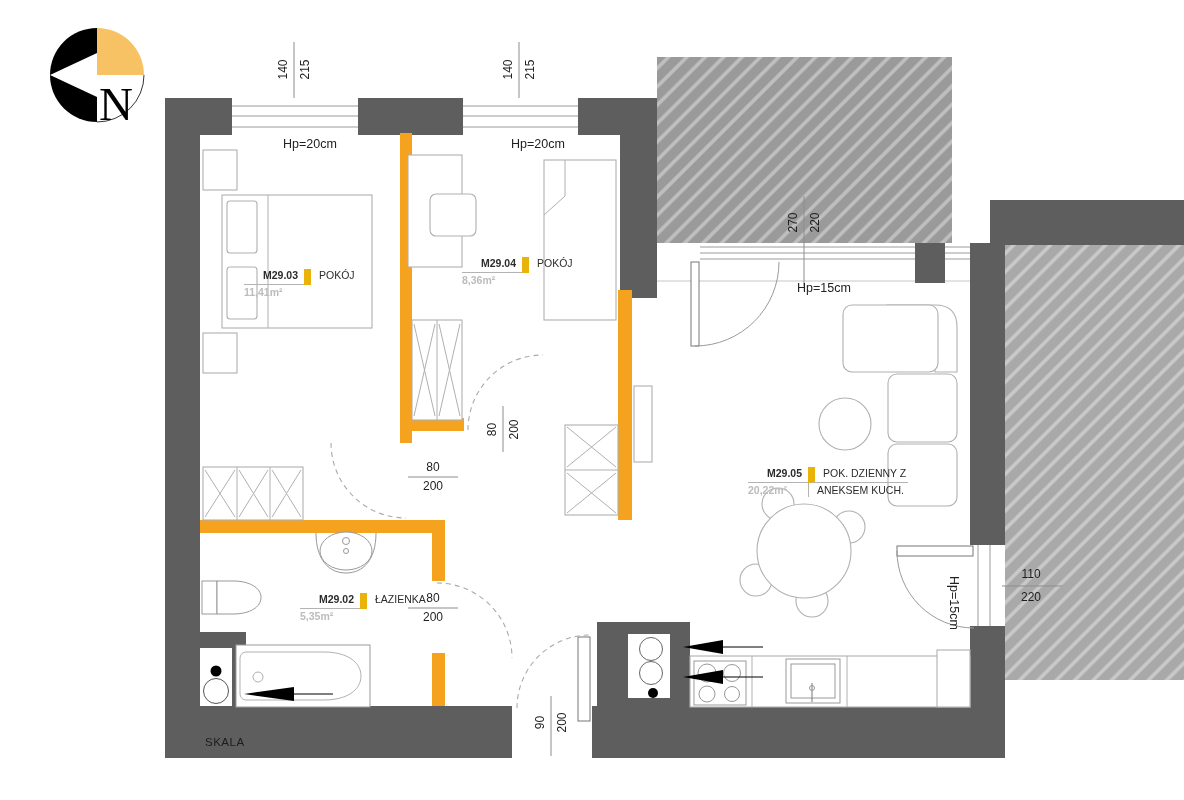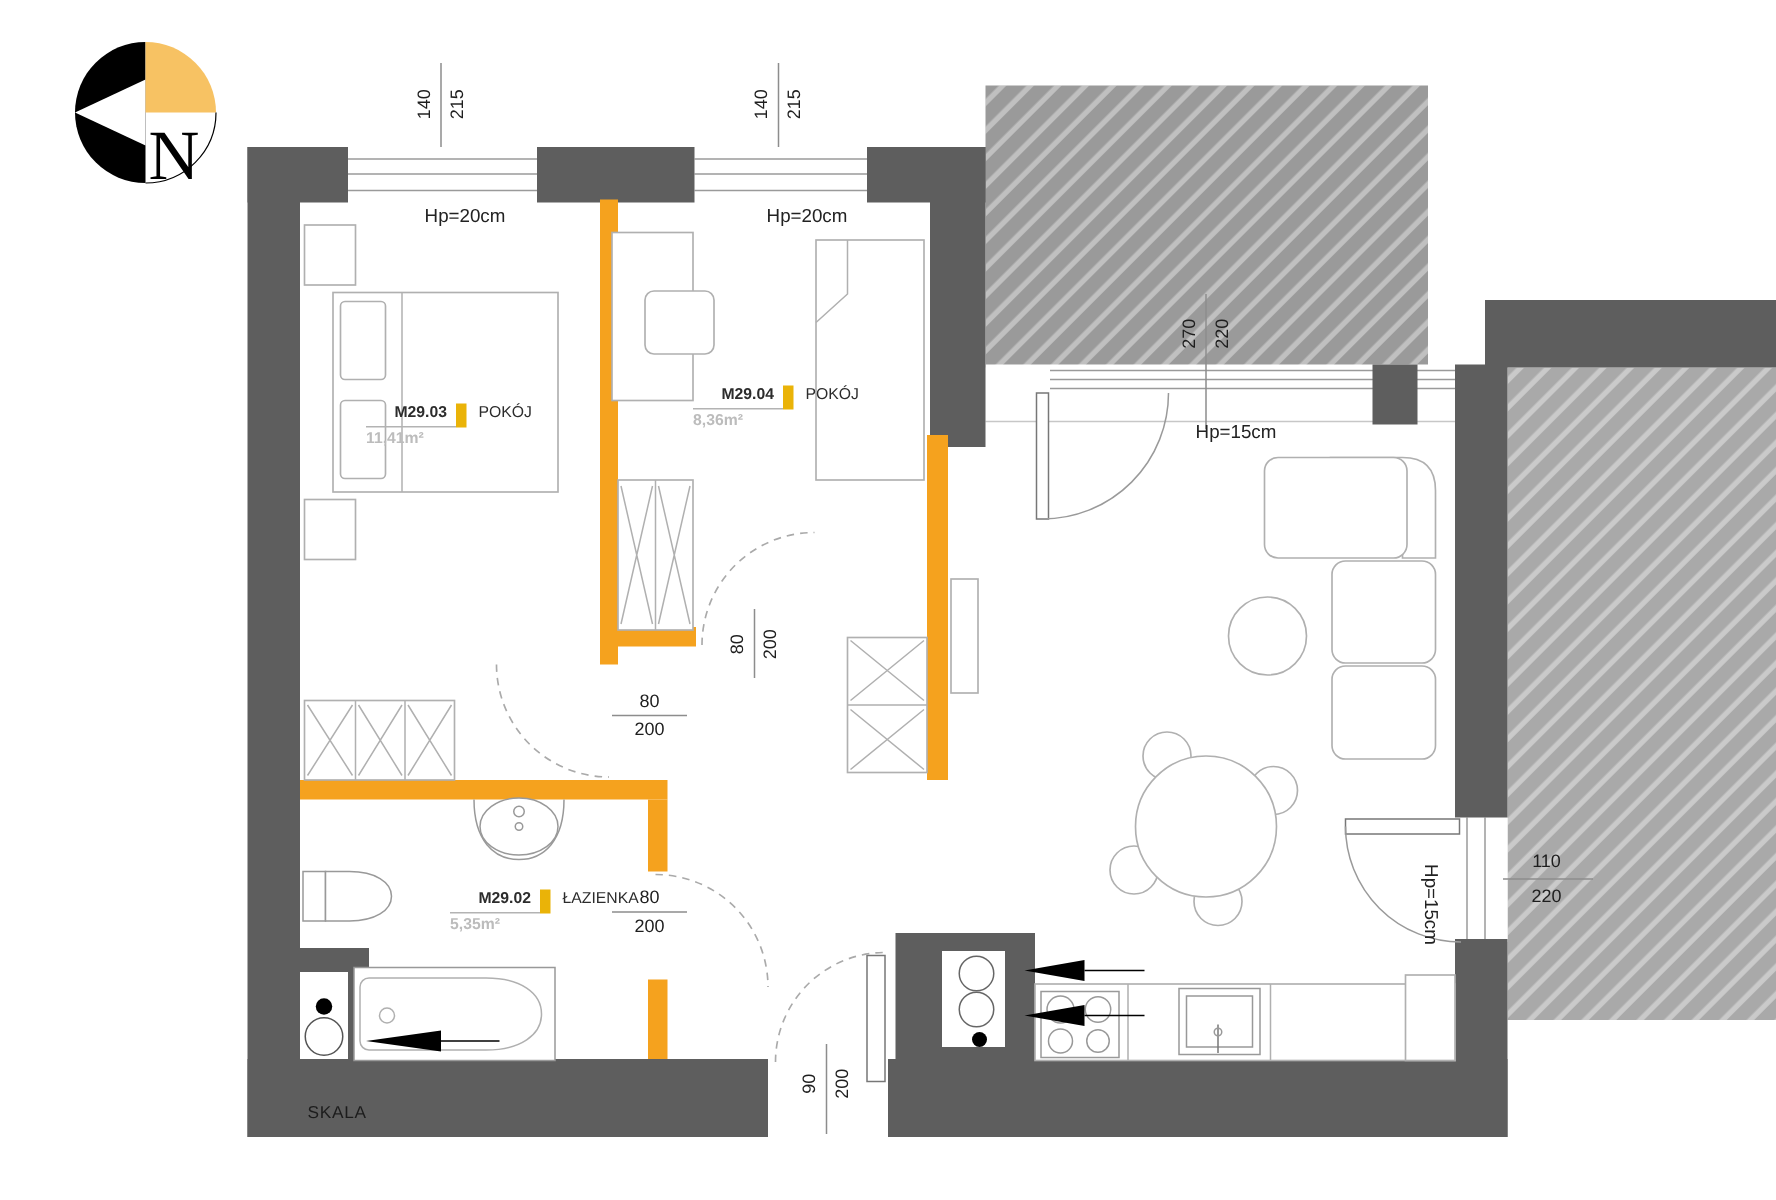--- a/index.html
+++ b/index.html
@@ -251,14 +251,20 @@
   <span class="rl-area">8,36m²</span>
 </div>
 
 <div class="room-label" style="left:300px;top:593px">
   <span class="rl-id">M29.02</span>
   <span class="rl-name">ŁAZIENKA</span>
   <span class="rl-area">5,35m²</span>
 </div>
 
 
+<div class="room-label salon" style="left:748px;top:467px">
+  <span class="rl-id">M29.05</span>
+  <span class="rl-name">POK. DZIENNY Z</span>
+  <span class="rl-area">20,22m²</span>
+  <span class="rl-name2">ANEKSEM KUCH.</span>
+</div>
 
 </div>
 
 </body></html>

